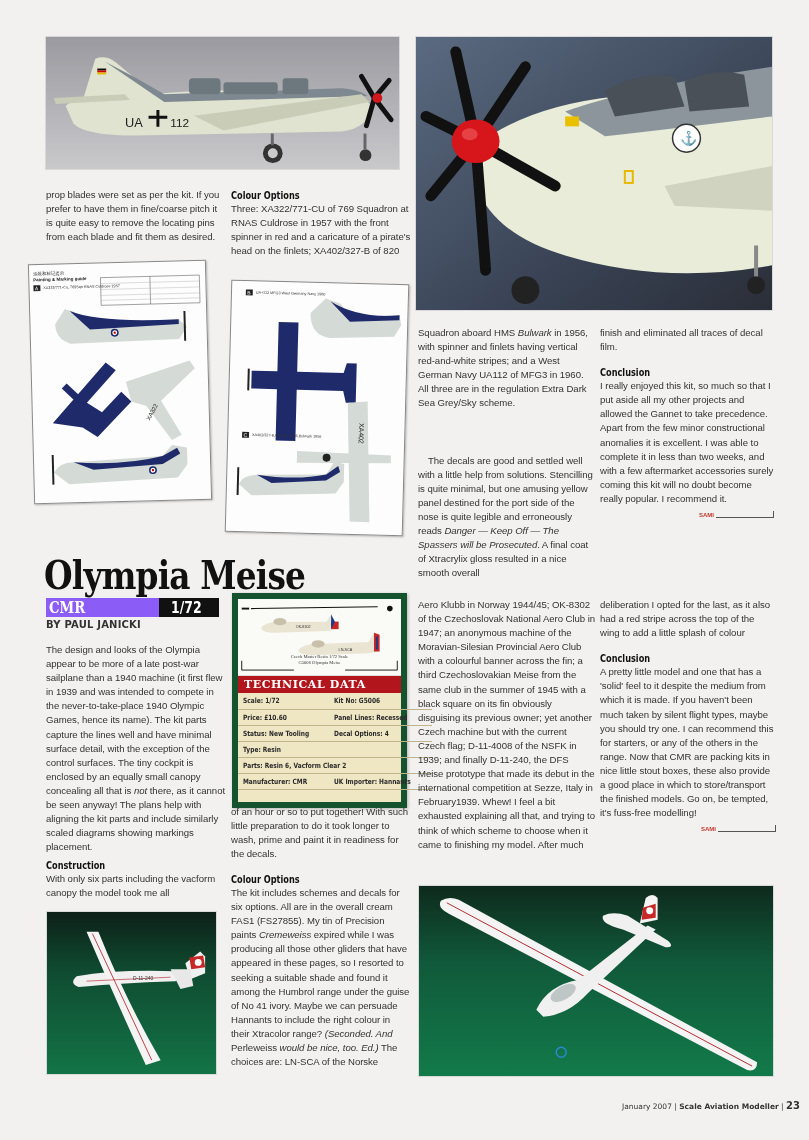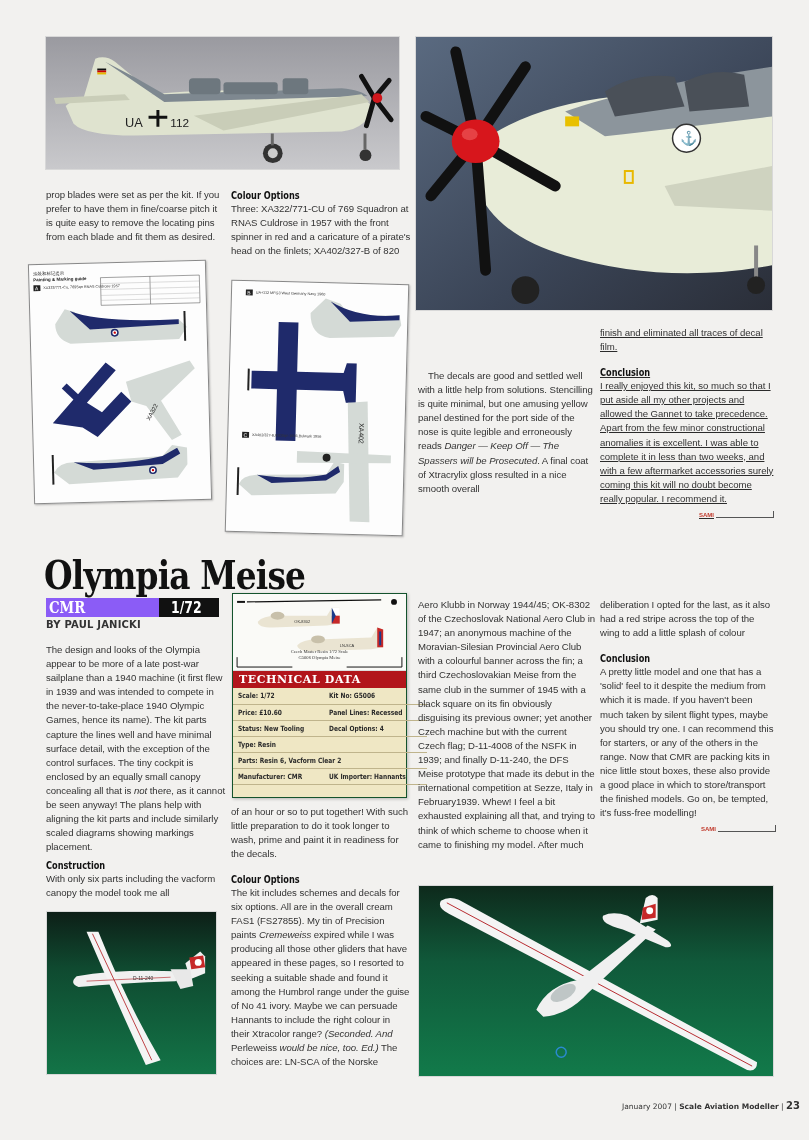--- a/index.html
+++ b/index.html
@@ -65,21 +65,21 @@
     background: #111; color: #fff; flex: 1;
     font-family: "DejaVu Sans", sans-serif; font-weight: bold; font-size: 16px; line-height: 19px;
     padding-left: 12px;
   }
   .kitbar span.cond { display: inline-block; transform: scaleX(0.78); transform-origin: left center; }
   .byline { font-family: "DejaVu Sans", sans-serif; font-weight: bold; font-size: 10px; color: #333; letter-spacing: 0.2px; }
 
   
   .techbox {
     background: #efe7c4;
-    border: 1px solid #14532d;
+    border: 6px solid #14532d;
     box-shadow: 1px 1px 3px rgba(0,0,0,0.25);
   }
   .techbox .boxart { background: #fafaf7; height: 77px; position: relative; border-bottom: 1px solid #ddd; }
   .techbox .caption {
     position: absolute; left: 0; right: 0; bottom: 9px; text-align: center;
     font-family: "Liberation Serif", serif; font-size: 4.6px; line-height: 6px; color: #333;
   }
   .techbox .tech-title {
     background: #b2151b; color: #fff;
     font-family: "DejaVu Serif", serif; font-weight: bold; font-size: 11px;
@@ -265,24 +265,25 @@
     <text x="15.5" y="157" font-size="5" fill="#fff">C</text>
     <text x="24" y="156" font-size="3.8" fill="#333">XA402/327-B,820Sqn 1956,Bulwark 1956</text>
 
     <path d="M12 205 Q15 196 30 195 L100 193 L108 180 L118 182 L118 200 L110 212 L25 216 Z" fill="#d4dad6"></path>
     <path d="M30 195 Q70 200 100 193 L112 184 L114 190 L100 199 L45 203 Z" fill="#1f2a6b"></path>
     <rect x="10" y="188" width="2" height="28" fill="#222"></rect>
   </svg>
 </div>
 
 <div class="abs body-text" style="left:418px;top:326px;width:178px;">
+  <p><span>Squadron aboard HMS </span><i>Bulwark</i><span> in 1956, with spinner and finlets having vertical red-and-white stripes; and a West German Navy UA112 of MFG3 in 1960. All three are in the regulation Extra Dark Sea Grey/Sky scheme.</span></p>
   <p class="indent"><span>The decals are good and settled well with a little help from solutions. Stencilling is quite minimal, but one amusing yellow panel destined for the port side of the nose is quite legible and erroneously reads </span><i>Danger — Keep Off — The Spassers will be Prosecuted</i><span>. A final coat of Xtracrylix gloss resulted in a nice smooth overall</span></p>
 </div>
 
-<div class="abs" style="left:600px;top:326px;width:174px;text-decoration:underline;">
+<div class="abs" style="left:600px;top:326px;width:174px;">
   <div class="body-text">
       <p>finish and eliminated all traces of decal film.</p>
     </div>
   <div style="height:11px;"></div>
   <div class="subhead">Conclusion</div>
   <div class="body-text">
       <p>I really enjoyed this kit, so much so that I put aside all my other projects and allowed the Gannet to take precedence. Apart from the few minor constructional anomalies it is excellent. I was able to complete it in less than two weeks, and with a few aftermarket accessories surely coming this kit will no doubt become really popular. I recommend it.</p>
     </div>
   <div class="sami">
     <span>SAMI</span>

